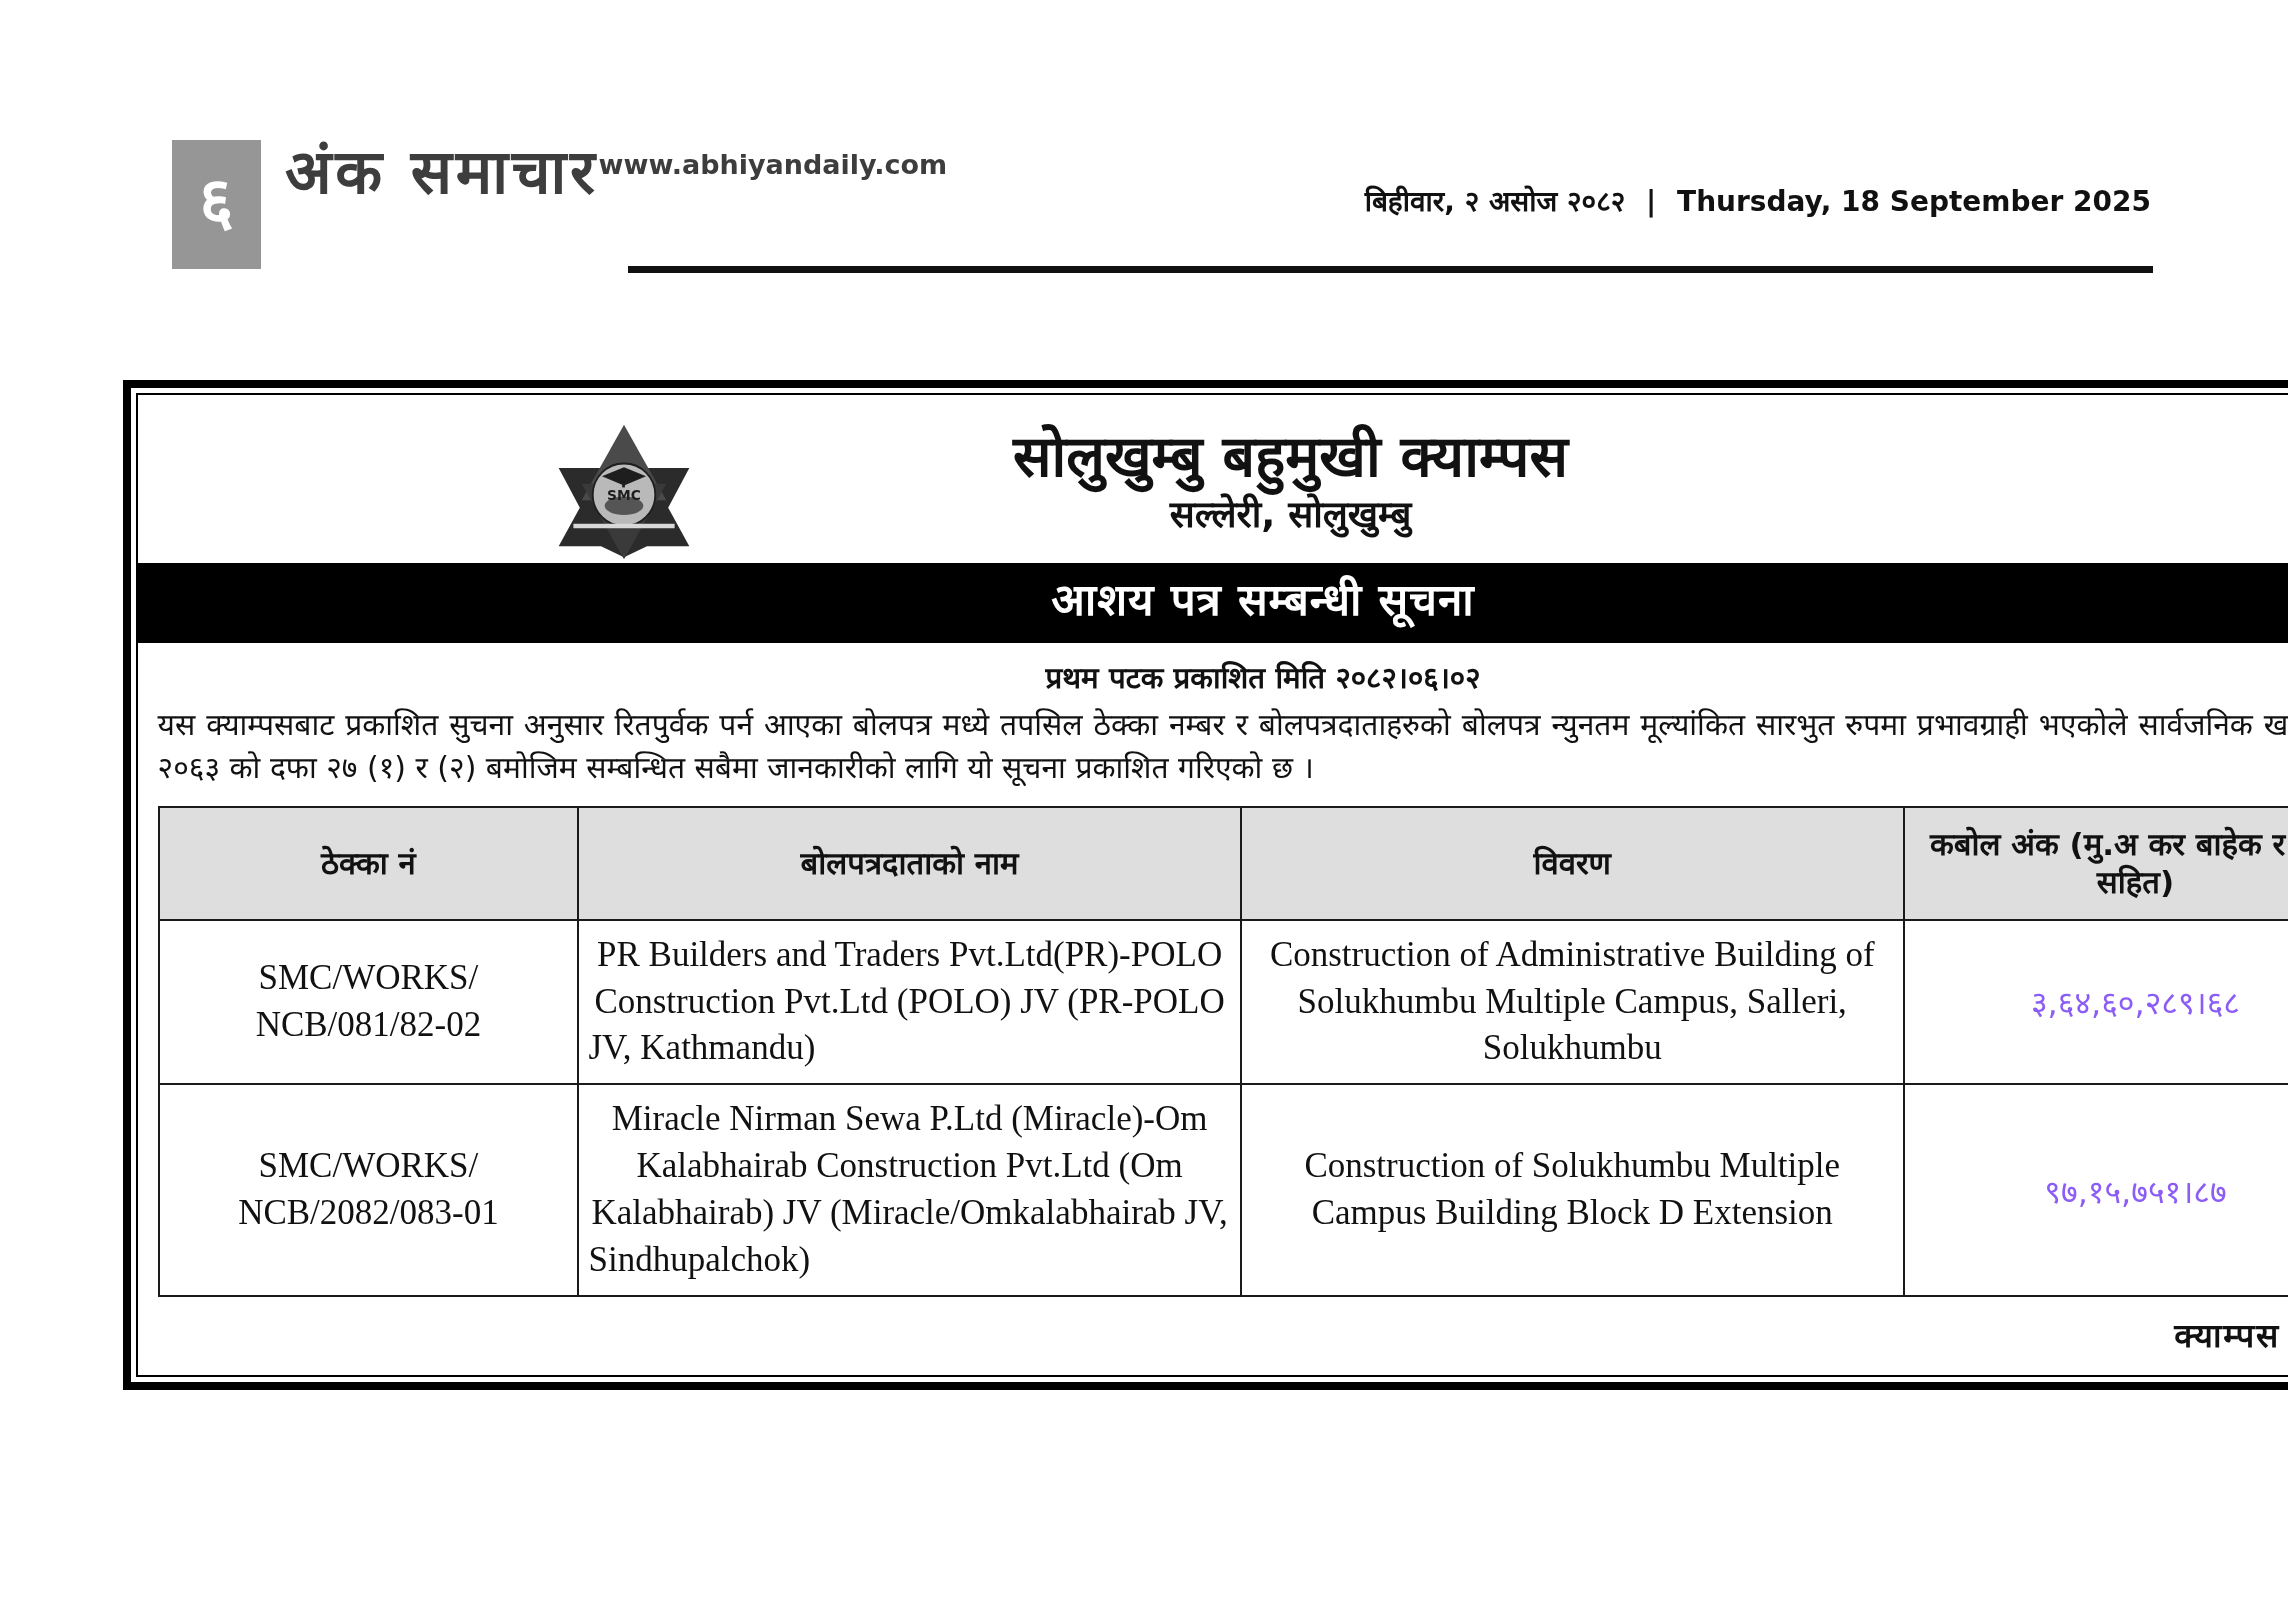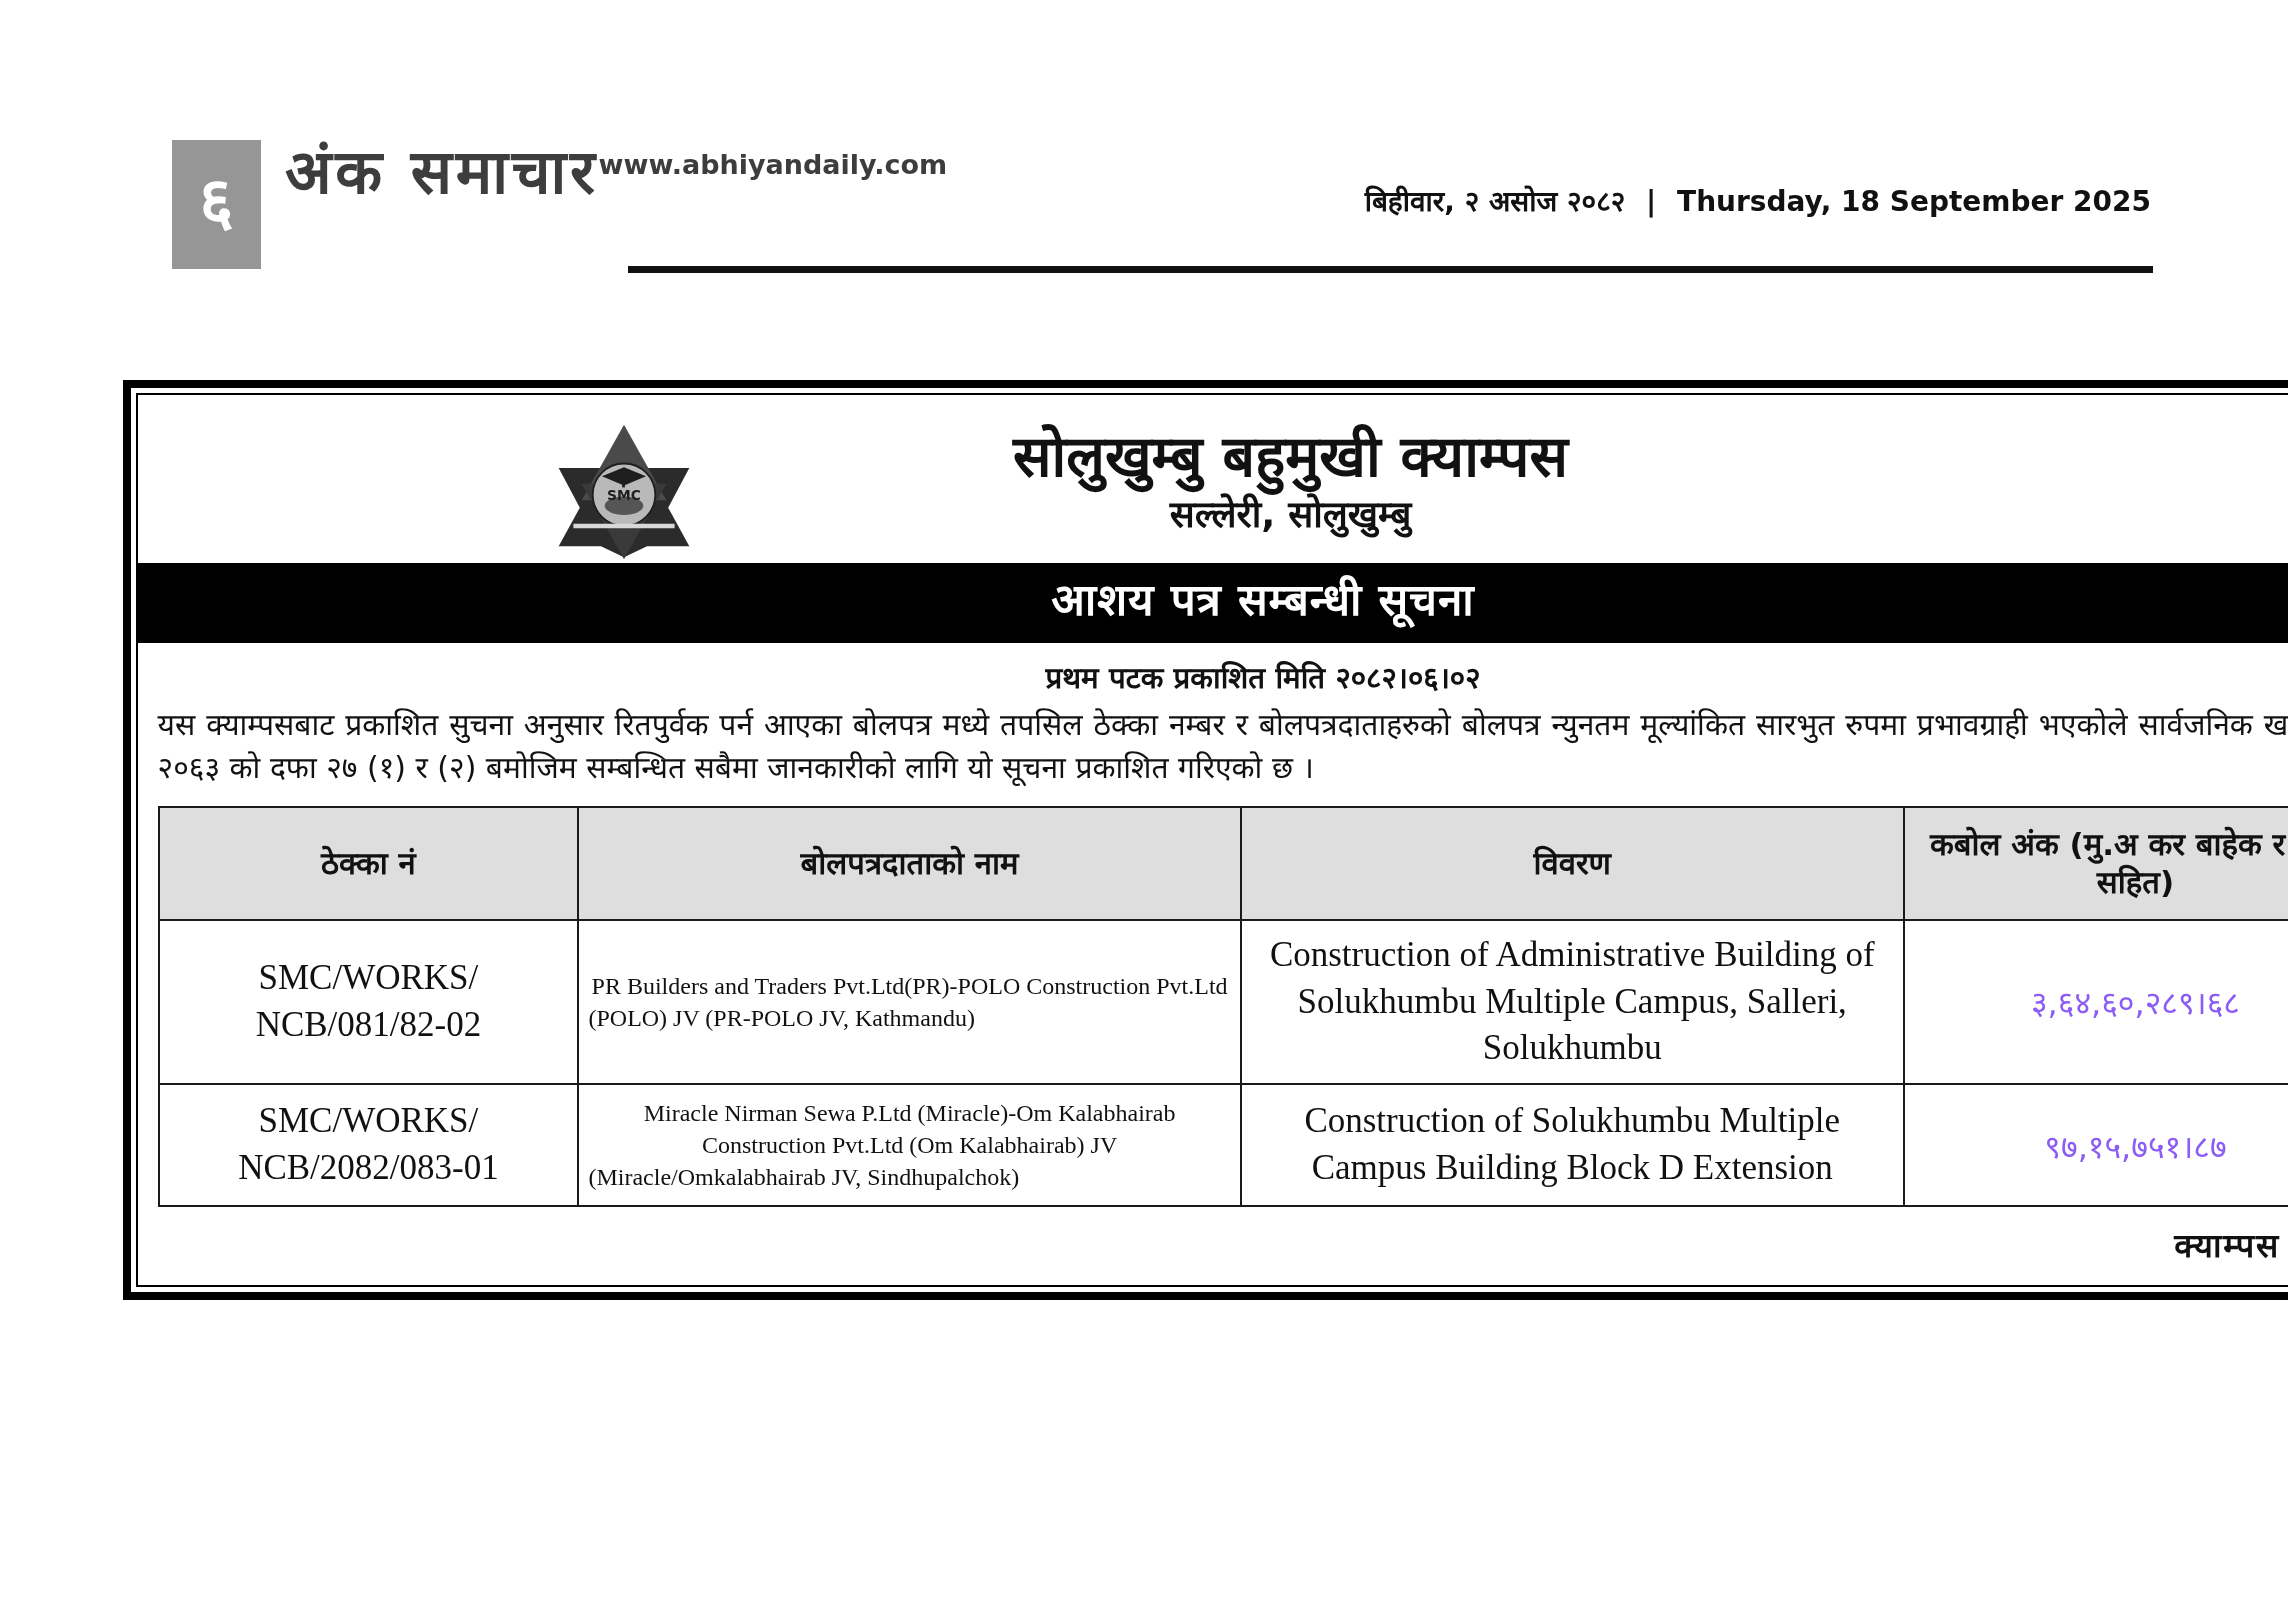--- a/index.html
+++ b/index.html
@@ -210,21 +210,21 @@
 
   td.cell-contract {
     font-family: "Liberation Serif", serif;
     font-size: 35px;
     line-height: 1.34;
     padding: 13px 12px;
     color: #111111;
   }
   td.cell-bidder {
     font-family: "Liberation Serif", serif;
-    font-size: 24px;
+    font-size: 35px;
     line-height: 1.34;
     padding: 11px 9.2px;
     text-align: justify;
     text-align-last: left;
     color: #111111;
   }
   td.cell-desc {
     font-family: "Liberation Serif", serif;
     font-size: 35px;
     line-height: 1.34;

